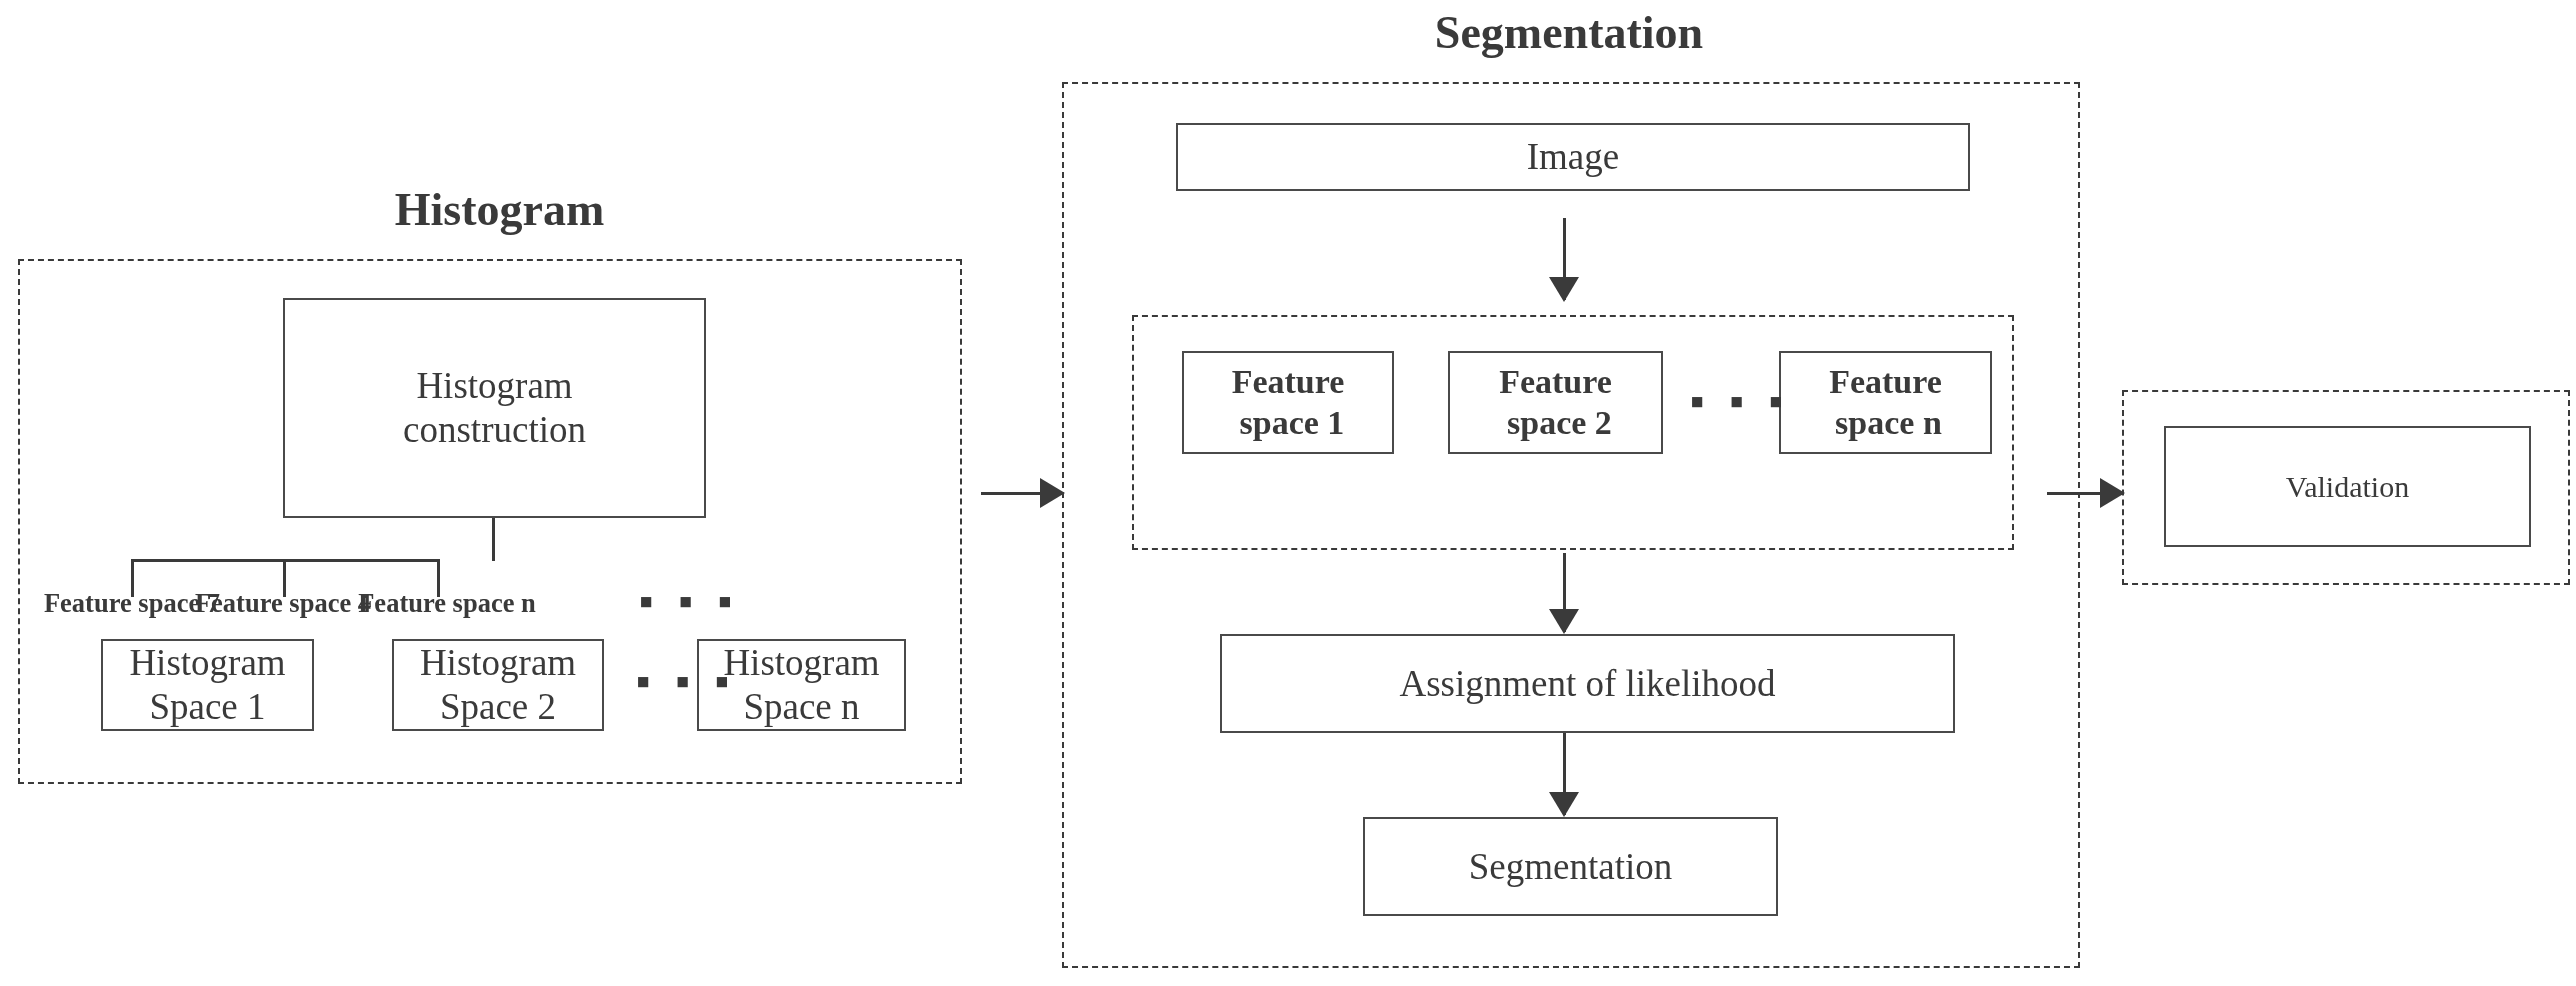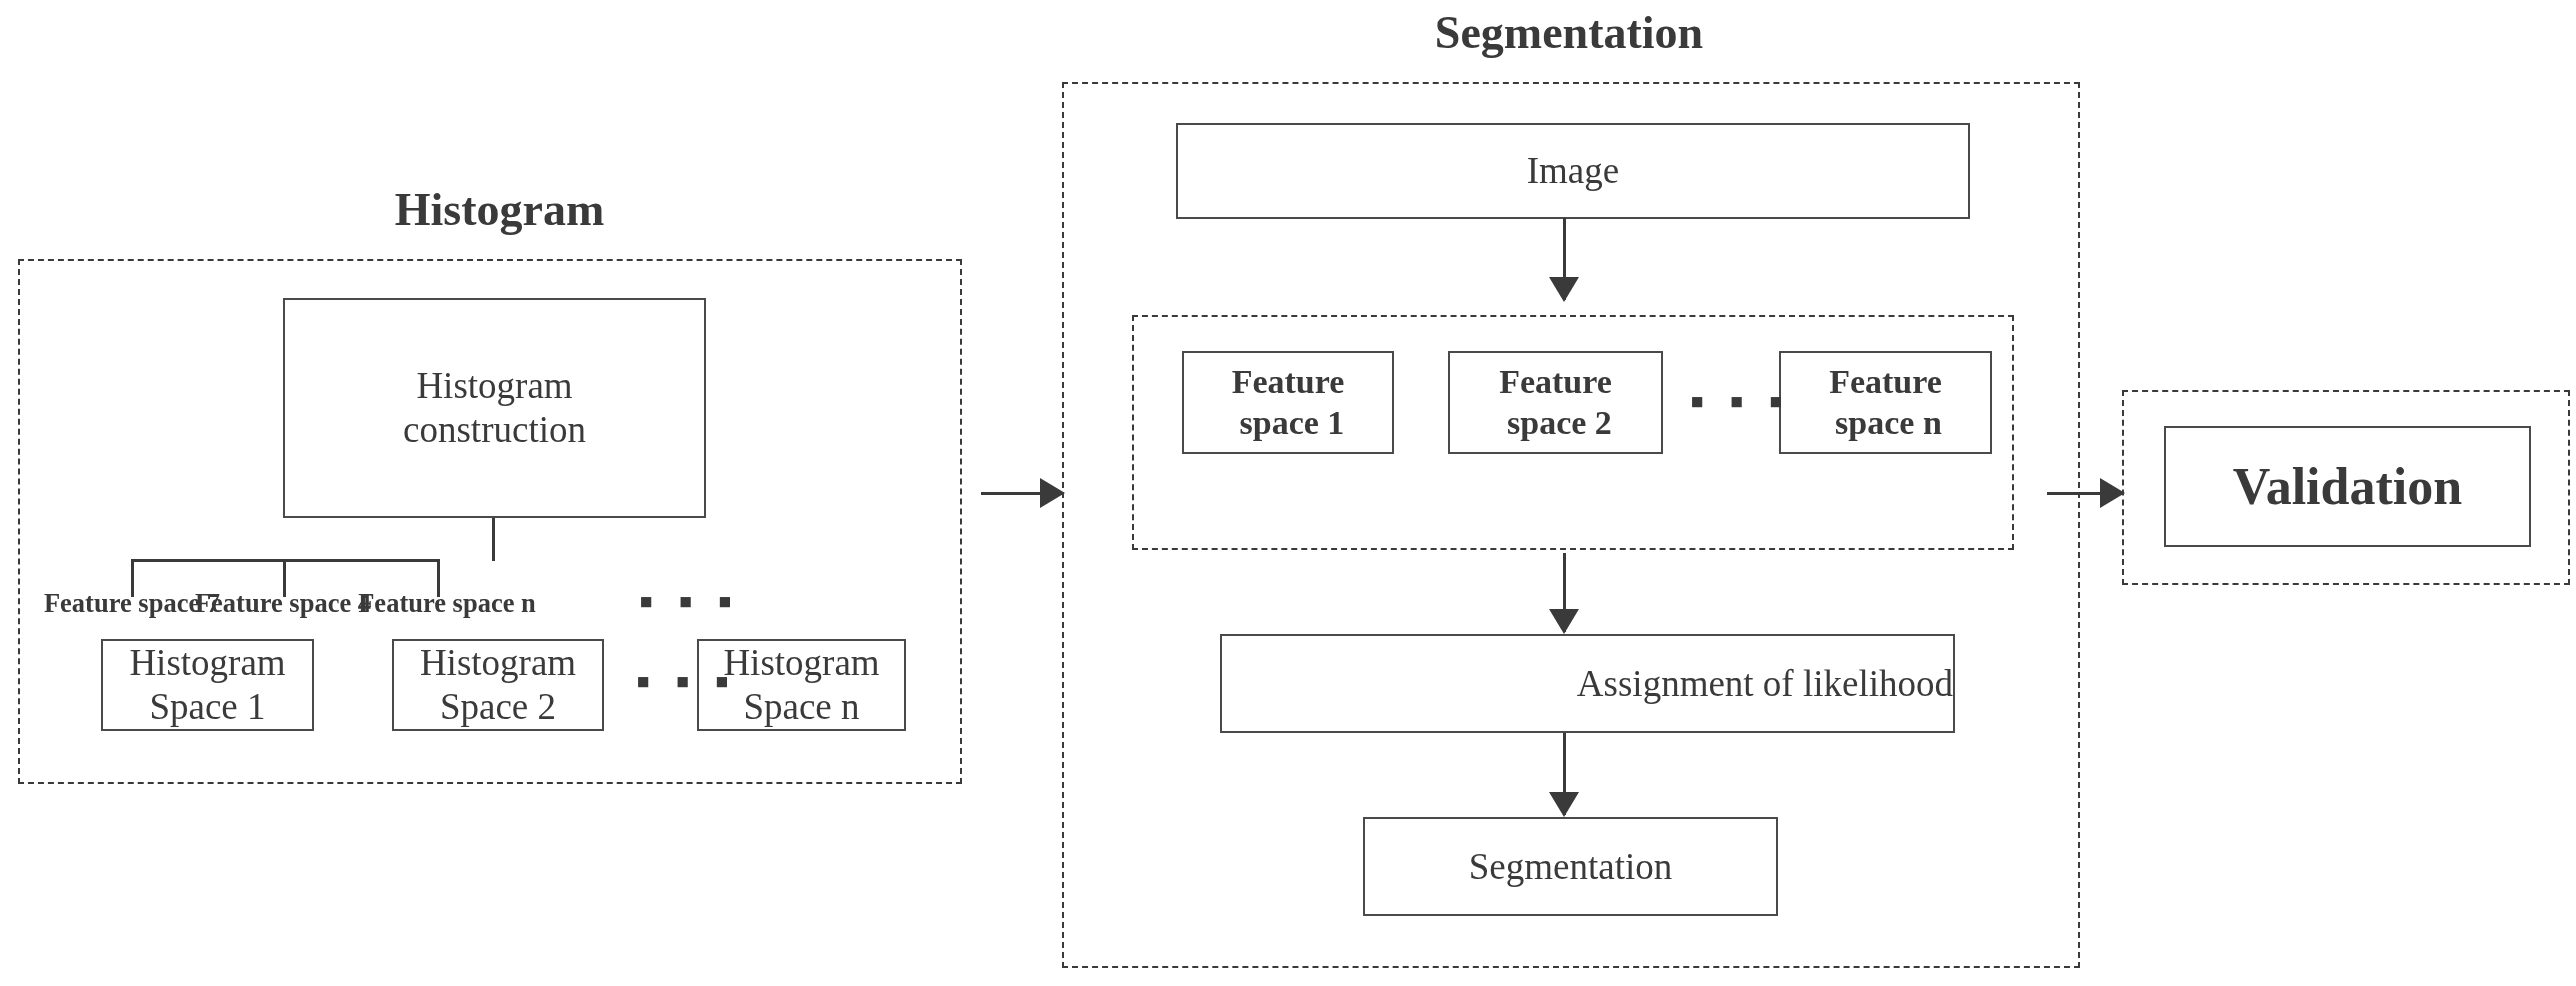--- a/index.html
+++ b/index.html
@@ -45,38 +45,38 @@
   #tr-ellipsis-label{left:639px;top:581px;}
   .tr-hs-box{top:639px;height:92px;}
   #tr-hs-box-1{left:101px;width:213px;}
   #tr-hs-box-2{left:392px;width:212px;}
   #tr-hs-box-3{left:697px;width:209px;}
   #tr-ellipsis-boxes{left:636px;top:661px;}
 
   
   #segmentation-title{left:1363px;top:7.3px;width:412px;}
   #segmentation-group{left:1062px;top:82px;width:1018px;height:886px;}
-  #image-box{left:1176px;top:123px;width:794px;height:96px;}
+  #image-box{left:1176px;top:123px;width:794px;height:68px;}
   #seg-arrow-1{left:1563px;top:218px;height:82px;}
   #feature-spaces-group{left:1132px;top:315px;width:882px;height:235px;}
   .seg-fs-box{top:351px;height:103px;text-align:right;}
   #seg-fs-box-1{left:1182px;width:212px;}
   #seg-fs-box-2{left:1448px;width:215px;}
   #seg-fs-box-3{left:1779px;width:213px;}
   #seg-ellipsis-boxes{left:1690px;top:381px;}
   #feature-spaces-caption{left:1352px;top:481px;width:514px;}
   #seg-arrow-2{left:1563px;top:553px;height:79px;}
-  #assignment-box{left:1220px;top:634px;width:735px;height:99px;justify-content:flex-end;}
+  #assignment-box{left:1220px;top:634px;width:735px;height:99px;}
   #seg-arrow-3{left:1563px;top:733px;height:82px;}
   #segmentation-result-box{left:1363px;top:817px;width:415px;height:99px;}
 
   
   #validation-group{left:2122px;top:390px;width:448px;height:195px;}
   #validation-box{left:2164px;top:426px;width:367px;height:121px;}
-  #validation-text{font-size:52px;font-weight:bold;}
+  #validation-text{font-size:30px;font-weight:normal;}
 
   
   #arrow-training-to-segmentation{left:981px;top:492px;width:82px;}
   #arrow-segmentation-to-validation{left:2047px;top:492px;width:76px;}
 </style>
 </head>
 <body>
 
 <div class="stage">
 

